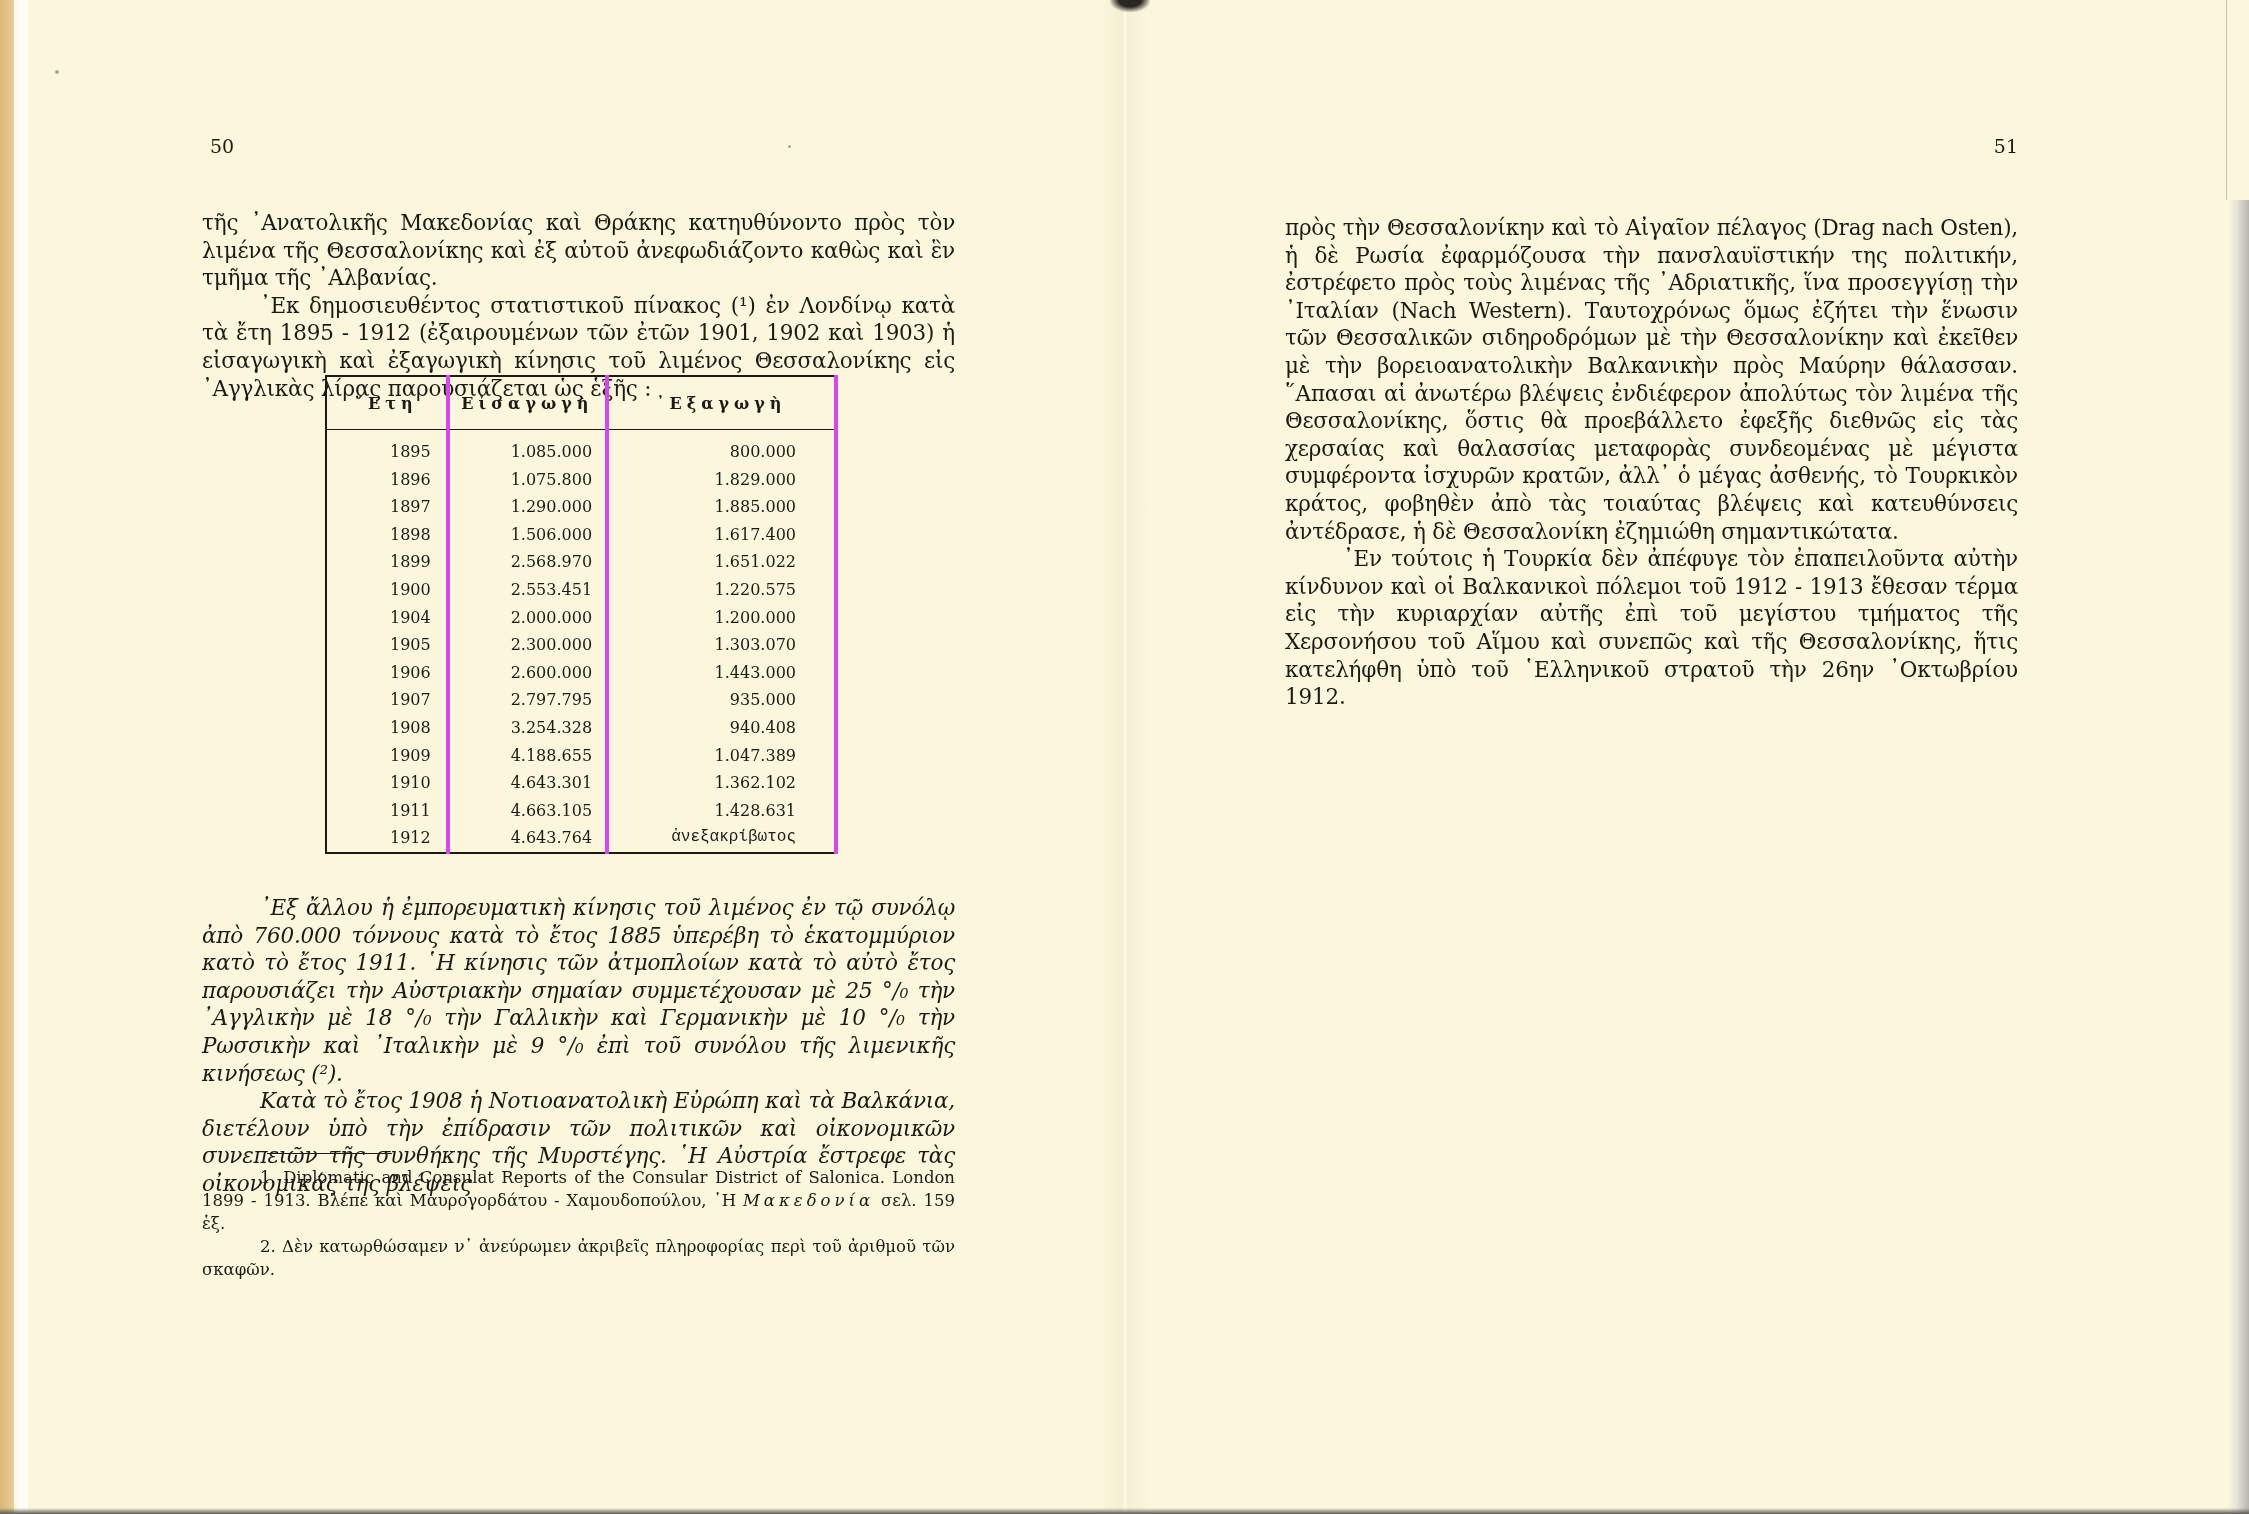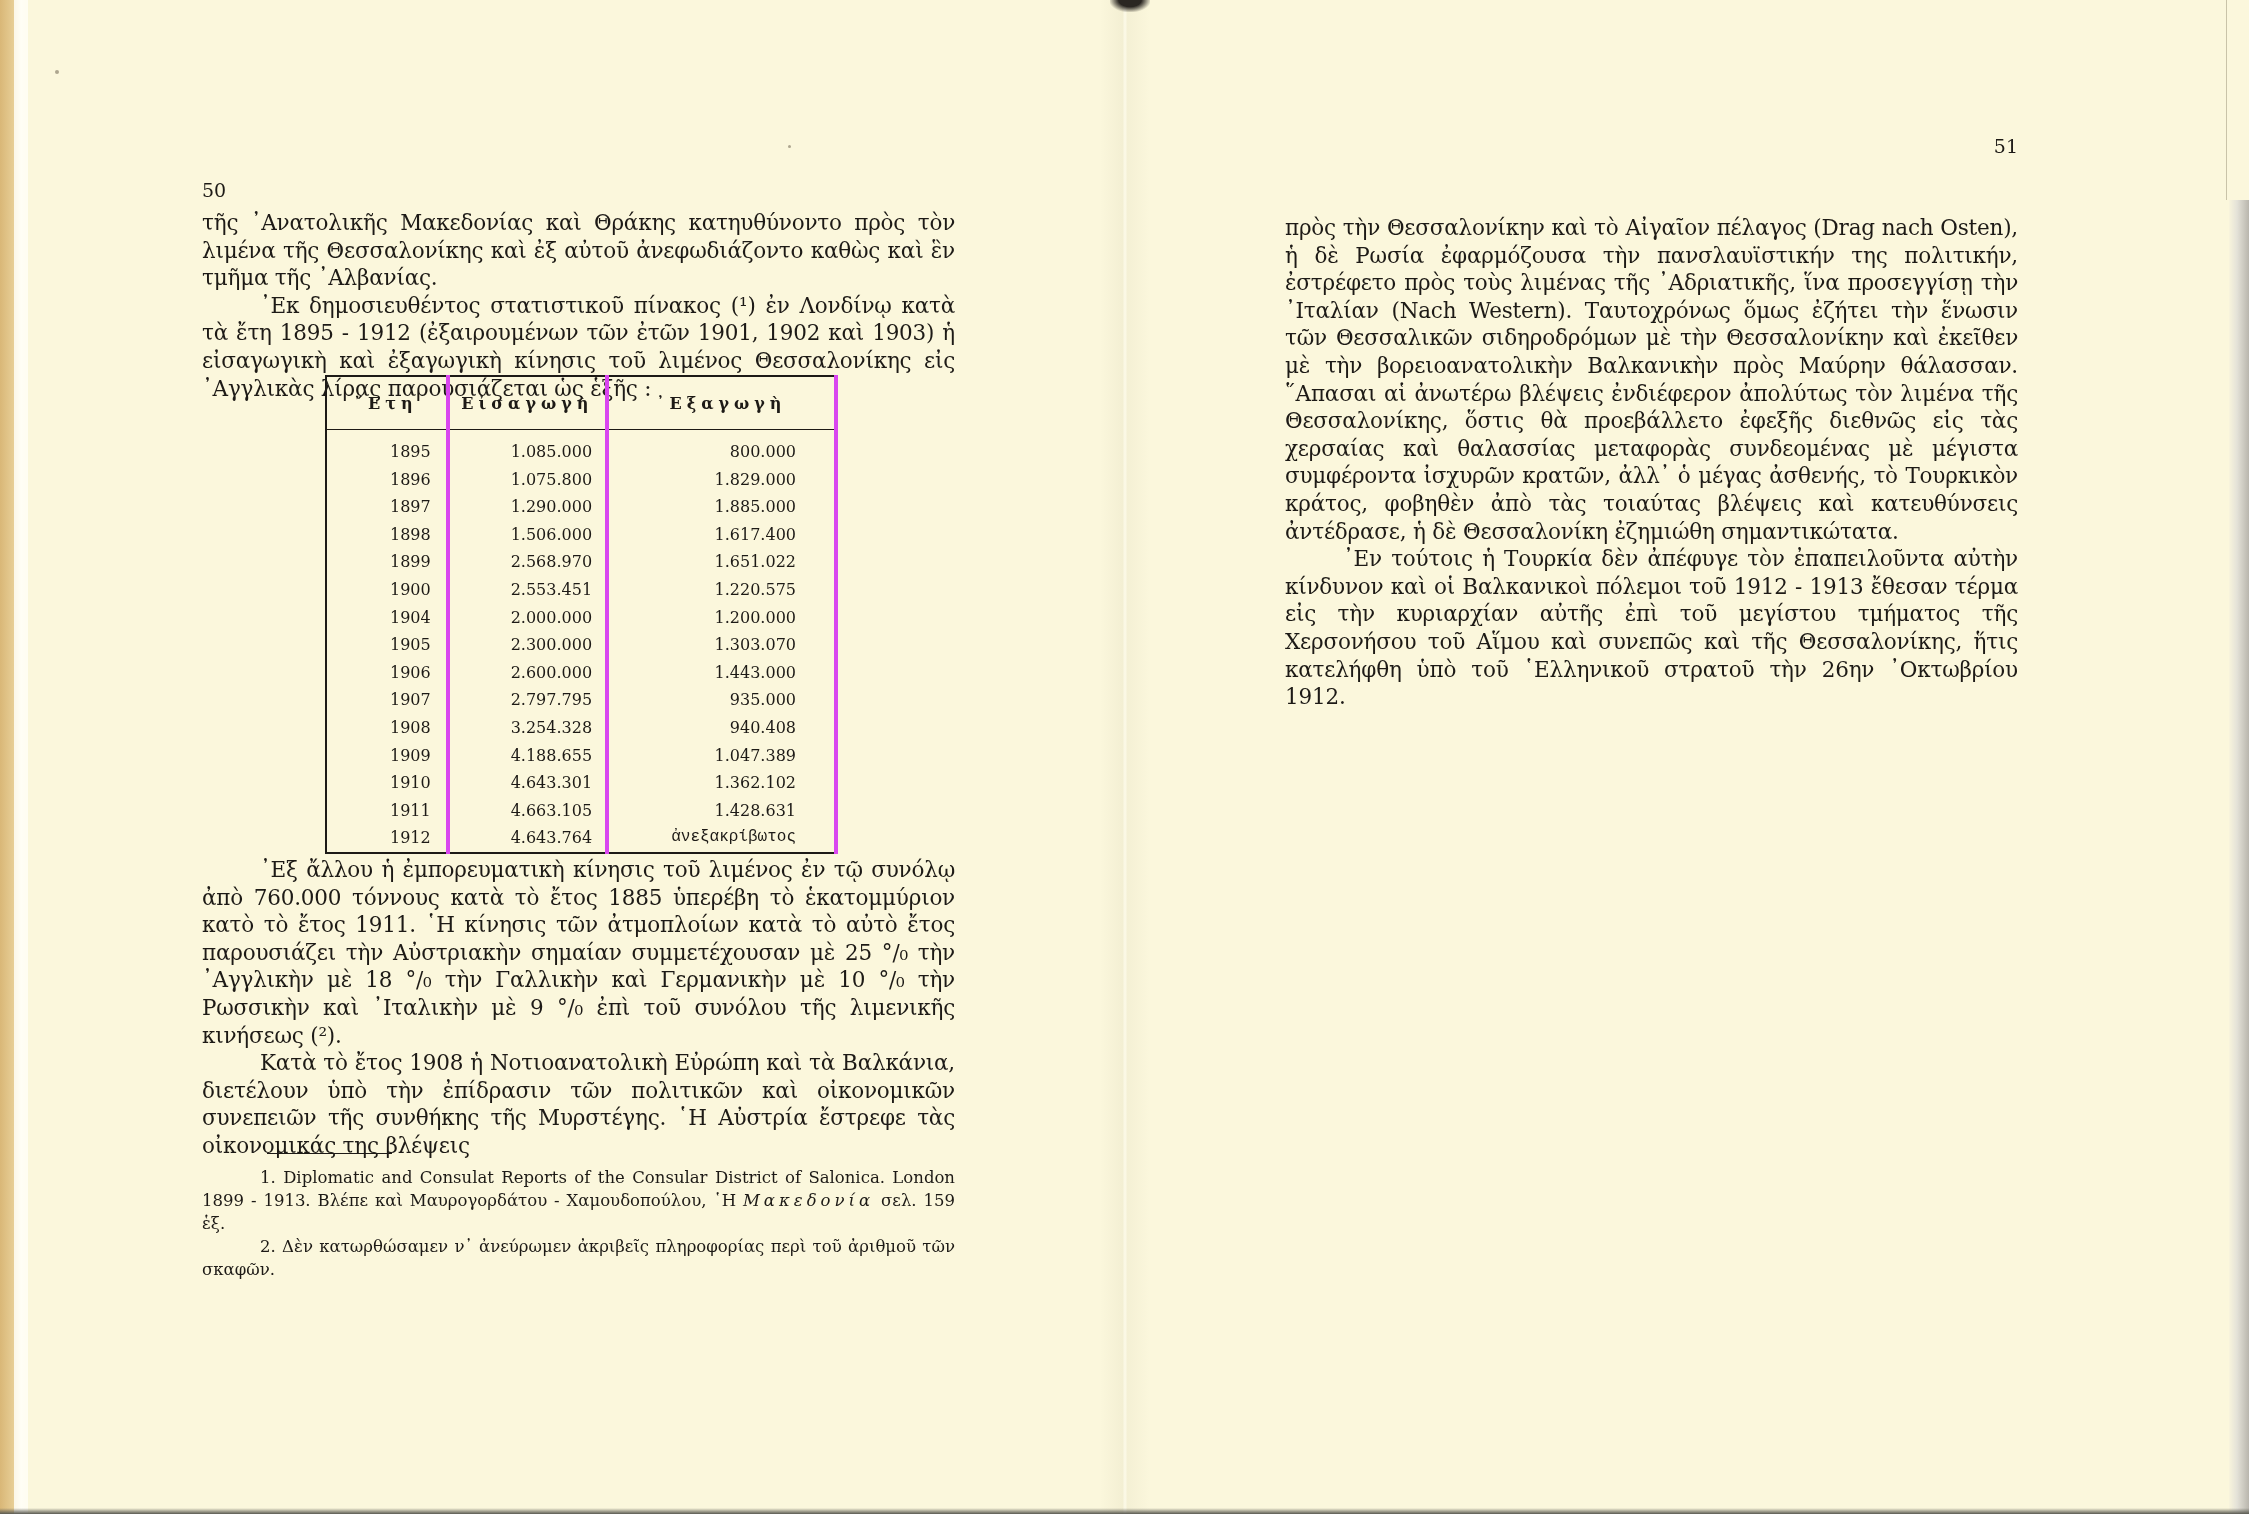--- a/index.html
+++ b/index.html
@@ -42,33 +42,33 @@
     background:linear-gradient(90deg,rgba(0,0,0,0) 0%,rgba(120,110,70,.06) 45%,rgba(255,255,255,.35) 50%,rgba(120,110,70,.05) 55%,rgba(0,0,0,0) 100%);
   }
   .page {
     position:absolute; top:0;
   }
   .page-left { left:202px; width:753px; }
   .page-right { left:1285px; width:733px; }
   .page-num {
     position:absolute; top:135px; font-size:19px; font-family:"DejaVu Serif", serif;
   }
-  .page-left .page-num { left:0;margin-top:44px; }
+  .page-left .page-num { left:8px; }
   .page-right .page-num { right:0; }
   .body-text {
     position:absolute; left:0; right:0;
     font-size:21.5px; line-height:27.6px; text-align:justify;
     letter-spacing:-0.2px;
     margin-top:32px;
   }
   .body-text p { margin:0; text-indent:0; }
   .body-text p.indent { text-indent:58px; }
   .page-left .body-text.top { top:177px; }
   .page-right .body-text.top { top:182px; }
-  .page-left .body-text.mid { top:824px; }
+  .page-left .body-text.mid { top:862px;font-style:italic; }
   .spaced { letter-spacing:4px;font-style:italic; }
 
   .data-table {
     position:absolute; left:123px; top:375px; width:513px;
     border-collapse:collapse; font-size:16px;
     border-top:2px solid #1d1a16; border-bottom:2px solid #1d1a16;
   }
   .data-table th, .data-table td { border-left:2px solid #1d1a16; border-right:4px solid #d946ef; padding:0; }
   .data-table th {
     height:52px; font-weight:bold; letter-spacing:5px; font-size:16px;

